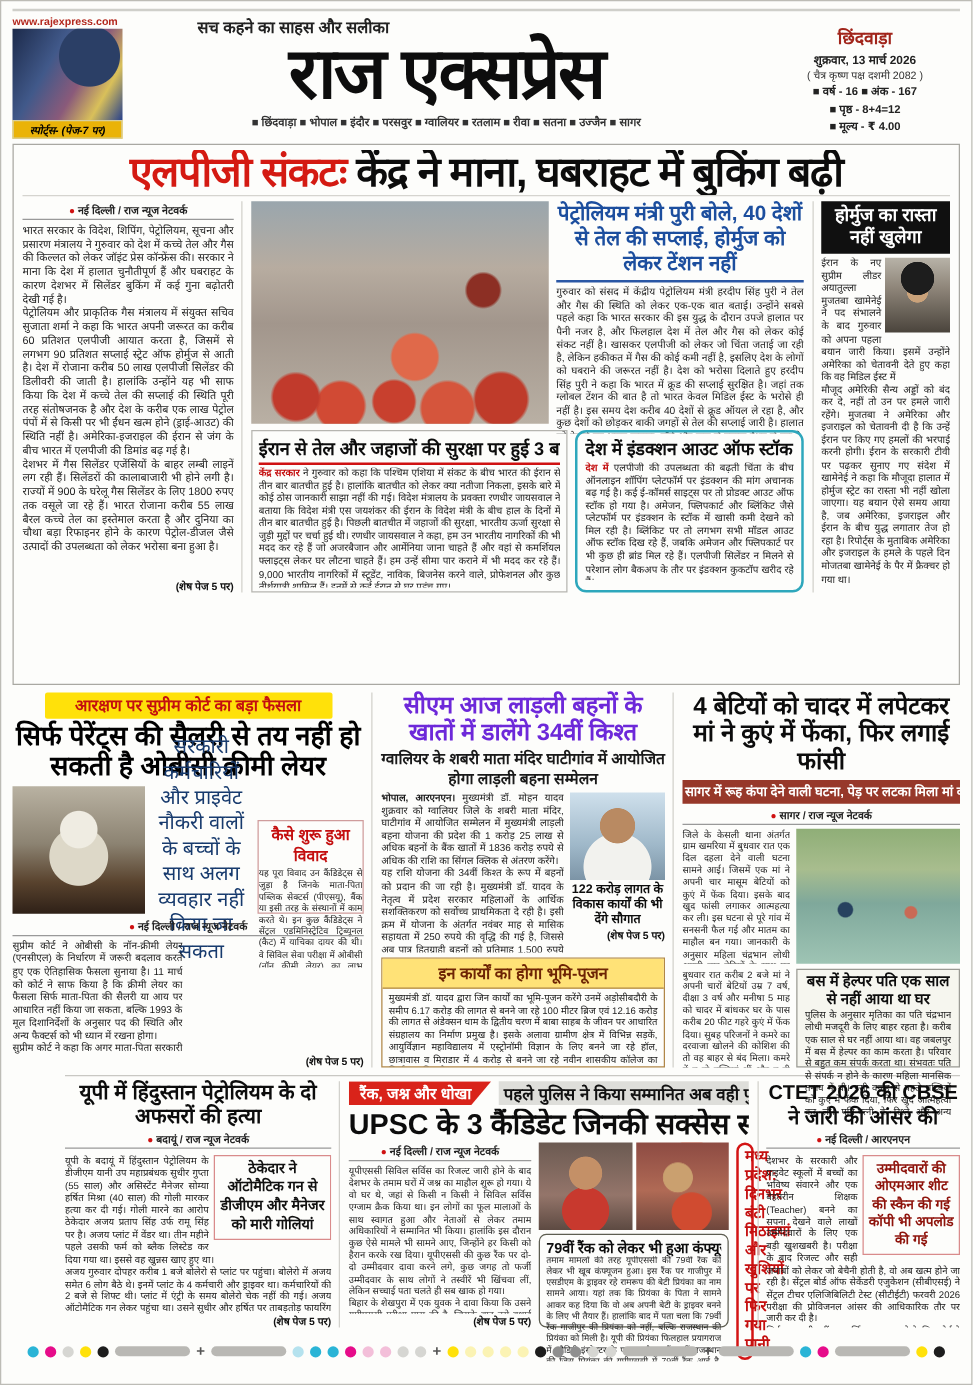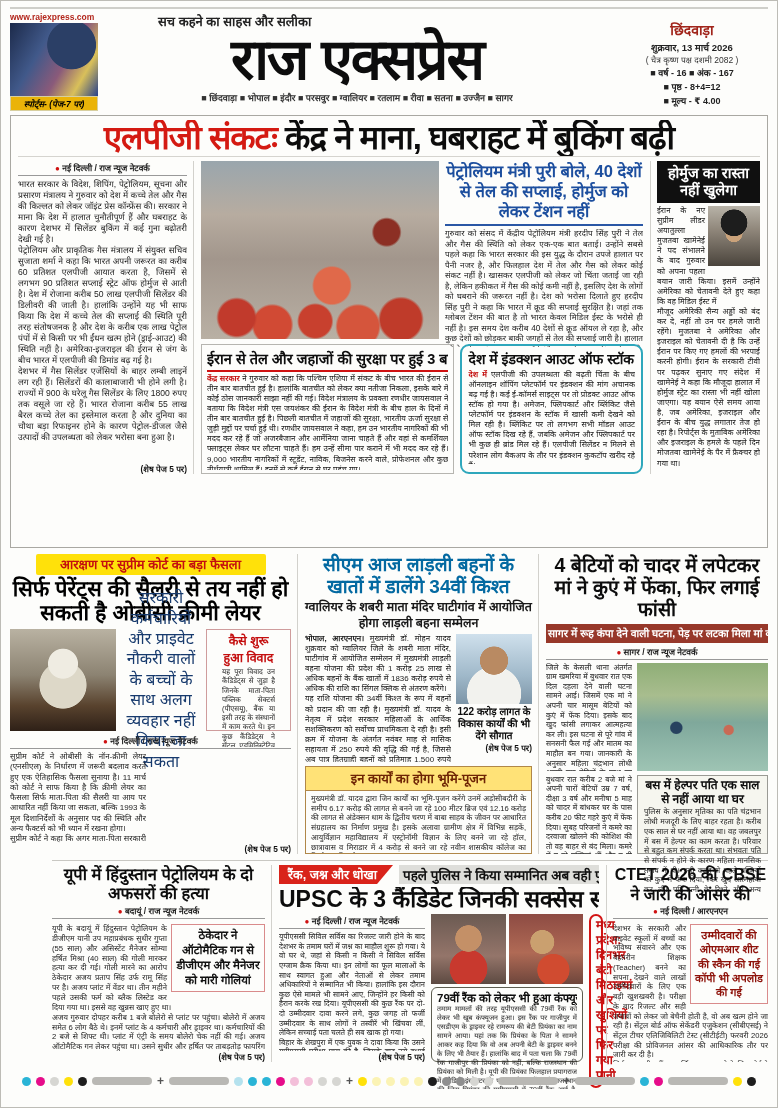--- a/index.html
+++ b/index.html
@@ -76,29 +76,29 @@
   .mid { display:flex; gap:7px; margin-top:6px; height:300px; }
   .obc { width:288px; border-right:1px solid #d2d1cc; padding-right:6px; display:flex; flex-direction:column; }
   .obc-kicker { background:#ffe10a; color:#c40f0f; font-size:13px; font-weight:900; text-align:center; width:230px; margin:0 auto 2px; padding:1px 4px 2px; border-radius:2px; white-space:nowrap; overflow:hidden; }
   .obc-hl { font-size:21.5px; font-weight:900; text-align:center; line-height:1.12; color:#000000; }
   .obc-row { display:flex; gap:5px; margin:4px 0 3px; height:102px; }
   .sc-photo { width:106px; background:
       radial-gradient(circle at 50% 34%, #efece2 0 17%, transparent 18%),
       radial-gradient(circle at 50% 55%, #ddd8c8 0 30%, transparent 31%),
       linear-gradient(180deg,#b9b2a2 0%, #8c8372 45%, #59432e 75%, #2e2017 100%); }
   .obc-quote { width:80px; font-size:16px; font-weight:400; color:#173a6d; text-align:center; line-height:1.28; display:flex; align-items:center; }
-  .dispute-box { flex:1; border:1px solid #cf9c9c; padding:2px 15px; min-width:0; }
+  .dispute-box { flex:1; border:1px solid #cf9c9c; padding:2px 0; min-width:0;margin-top:27px; }
   .dispute-title { color:#c40f0f; font-size:12.5px; font-weight:900; text-align:center; margin-bottom:1px; }
   .dispute-box .body-text { font-size:7.2px; height:80px; }
   .obc-body { flex:1; min-height:0; column-count:2; column-gap:9px; }
   .obc-body .body-text { font-size:8px; height:100%; }
   .obc-foot { display:flex; justify-content:flex-end; }
 
   .ladli { width:234px; border-right:1px solid #d2d1cc; padding-right:6px; display:flex; flex-direction:column; }
-  .ladli-hl { font-size:19px; font-weight:900; text-align:center; line-height:1.14; color:#0369a1; }
+  .ladli-hl { font-size:19px; font-weight:900; text-align:center; line-height:1.14; color:#6d28d9; }
   .ladli-sub { font-size:12.5px; font-weight:bold; text-align:center; line-height:1.22; color:#1a1a1a; margin:3px 0; }
   .ladli-row { display:flex; gap:5px; flex:1; min-height:0; }
   .ladli-row .body-text { flex:1; font-size:7.9px; }
   .ladli-right { width:76px; display:flex; flex-direction:column; }
   .cm-photo { height:70px; background:
       radial-gradient(circle at 50% 38%, #b98a62 0 24%, transparent 25%),
       radial-gradient(circle at 50% 85%, #f2f2ee 0 38%, transparent 39%),
       linear-gradient(180deg,#cfe0ec 0%, #9fb8c9 60%, #7c94a6 100%); }
   .ladli-cap { font-size:10px; font-weight:900; text-align:center; line-height:1.22; margin-top:2px; color:#0d0d0d; }
   .bhumi-box { border:1px solid #b08748; margin-top:4px; }

